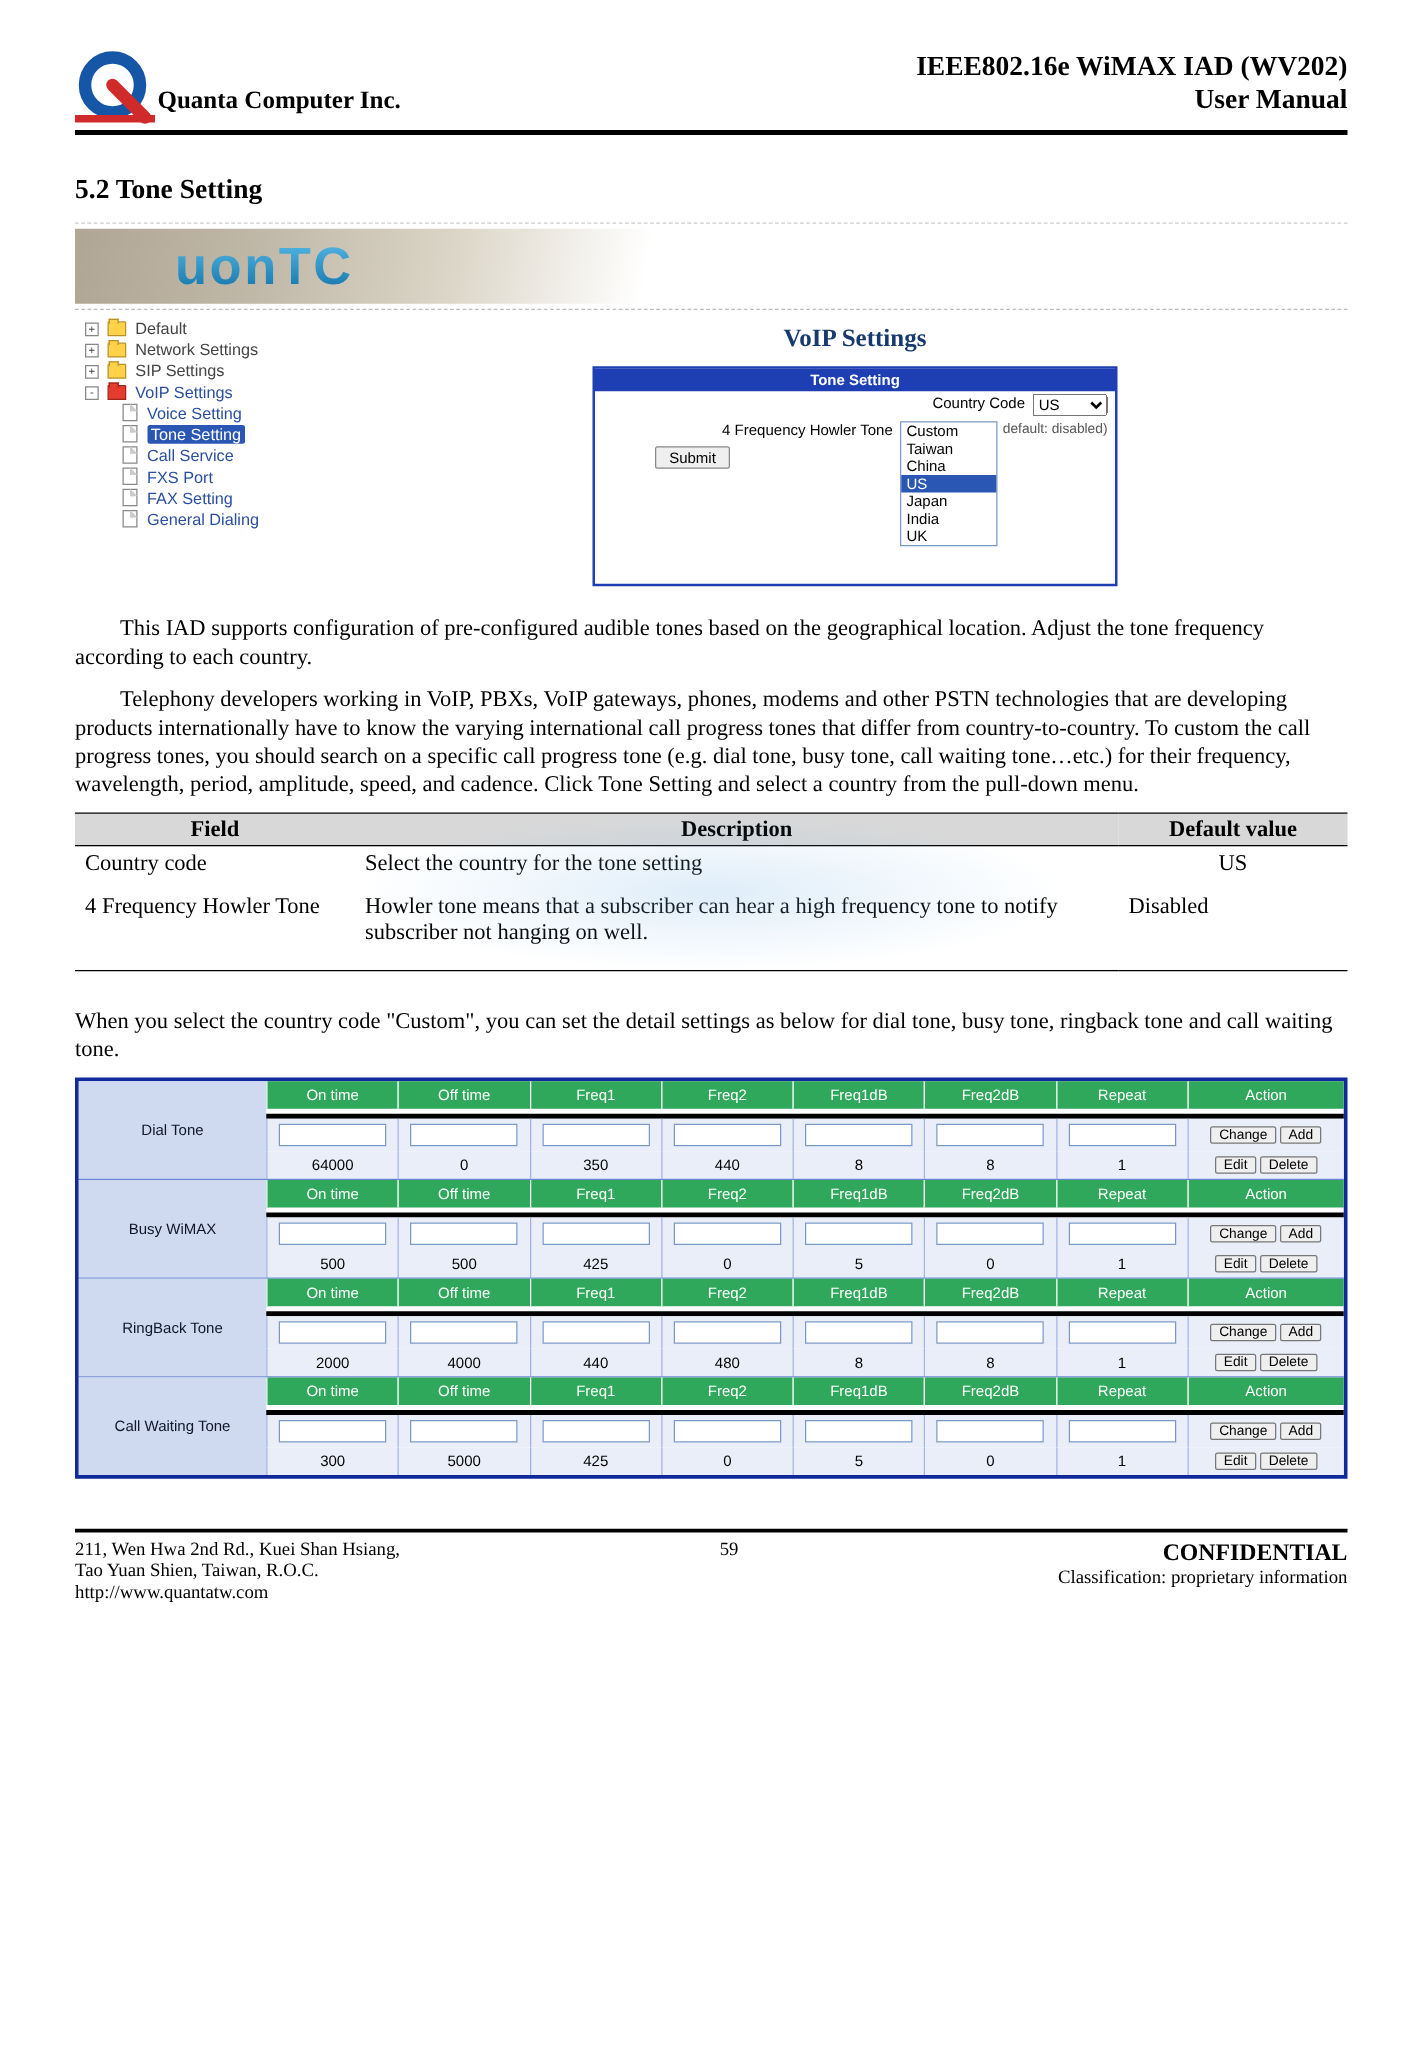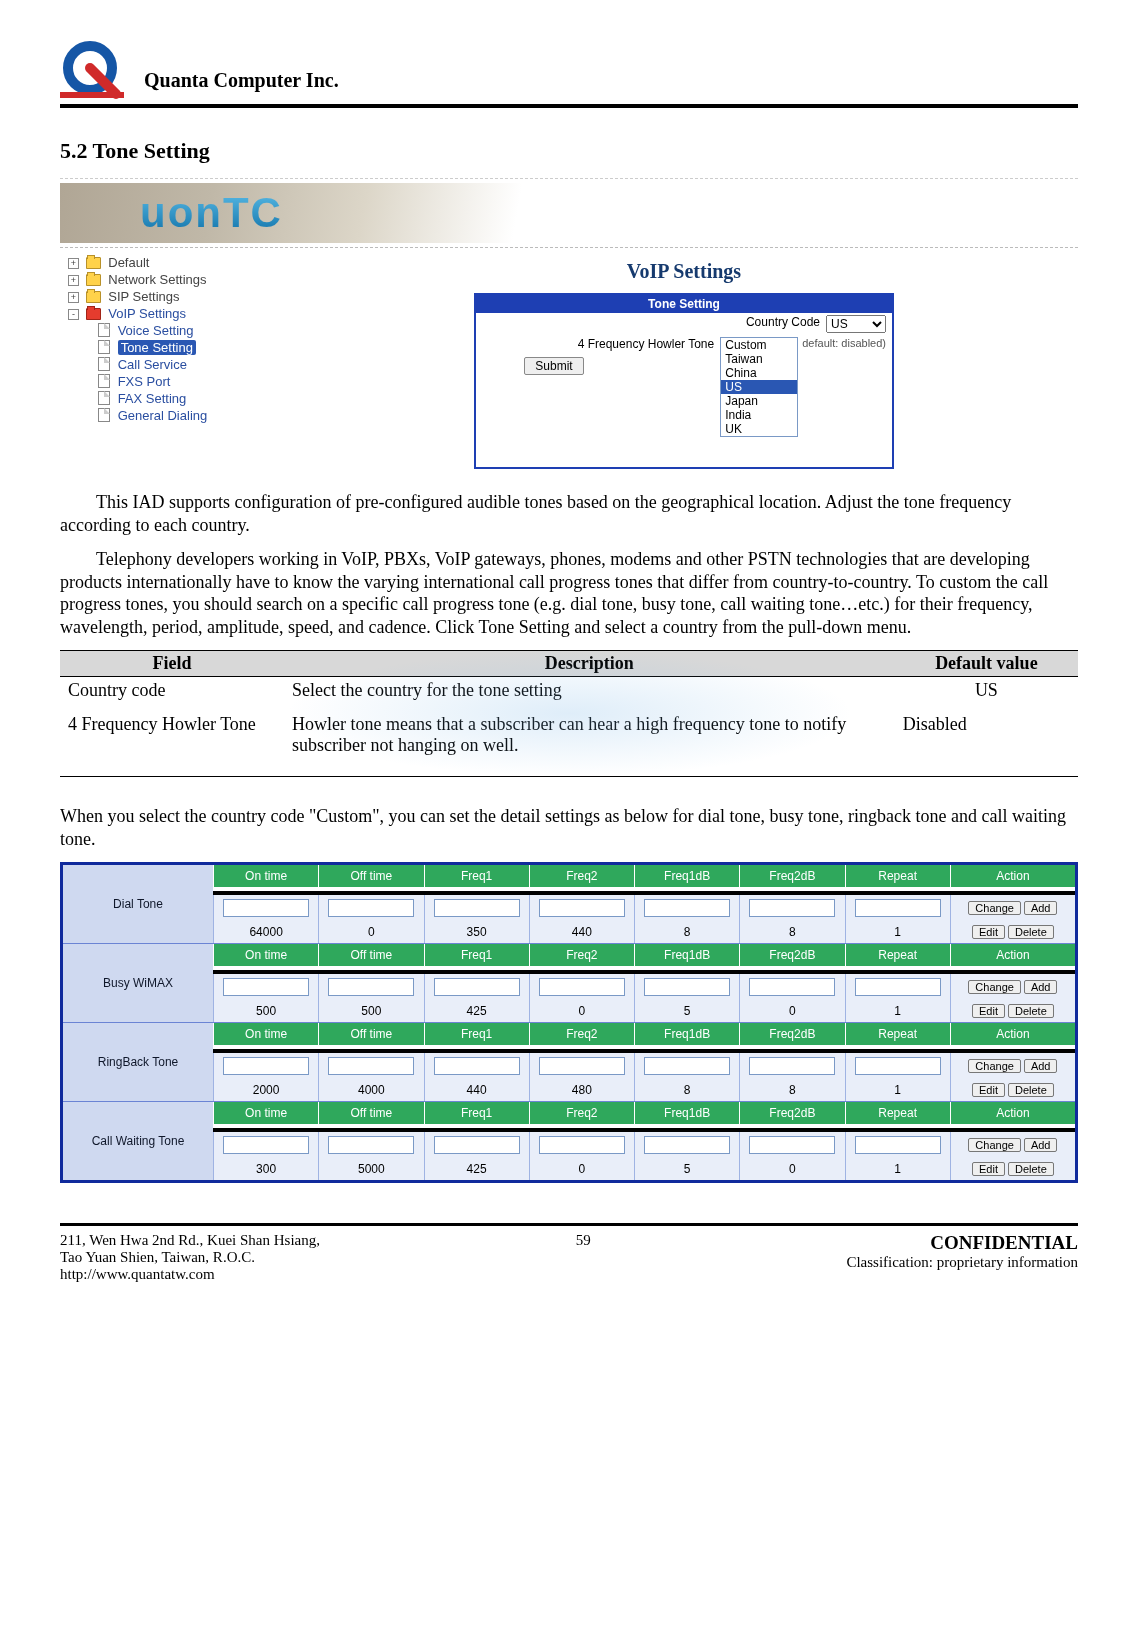--- a/index.html
+++ b/index.html
@@ -6,21 +6,21 @@
   body {
     margin: 0;
     background: #fff;
     font-family: "Times New Roman", serif;
     width: 1138px;
   }
   .page { padding: 40px 60px 20px 60px; }
 
   
   .hdr { display: flex; align-items: flex-start; justify-content: space-between; border-bottom: 4px solid #000; padding-bottom: 4px; }
-  .hdr-left { display: flex; align-items: flex-end; gap: 20px; text-align: center; }
+  .hdr-left { display: flex; align-items: flex-end; gap: 2px; text-align: center; }
   .logo {
     width: 64px; height: 60px; position: relative;
   }
   .logo svg { width: 100%; height: 100%; }
   .hdr-company { font-family: "Times New Roman", serif; font-weight: bold; font-size: 20px; padding-bottom: 8px; }
   .hdr-right { text-align: right; }
   .hdr-title1 { font-weight: bold; font-size: 22px; }
   .hdr-title2 { font-weight: bold; font-size: 22px; }
 
   
@@ -139,20 +139,24 @@
   <div class="hdr">
     <div class="hdr-left">
       <div class="logo">
         <svg viewBox="0 0 64 60">
           <circle cx="30" cy="28" r="22" fill="none" stroke="#1556a6" stroke-width="10"></circle>
           <path d="M30 28 L56 54" stroke="#d02a2a" stroke-width="10" stroke-linecap="round"></path>
           <rect x="0" y="52" width="64" height="6" fill="#d02a2a"></rect>
         </svg>
       </div>
       <div class="hdr-company">Quanta  Computer  Inc.</div>
+    </div>
+    <div class="hdr-right">
+      <div class="hdr-title1">IEEE802.16e  WiMAX  IAD  (WV202)</div>
+      <div class="hdr-title2">User  Manual</div>
     </div>
   </div>
 
   <div class="sec-h">5.2  Tone Setting</div>
 
   <div class="banner-area">
     <div class="banner">
       <span class="banner-text">uonTC</span>
     </div>
 

